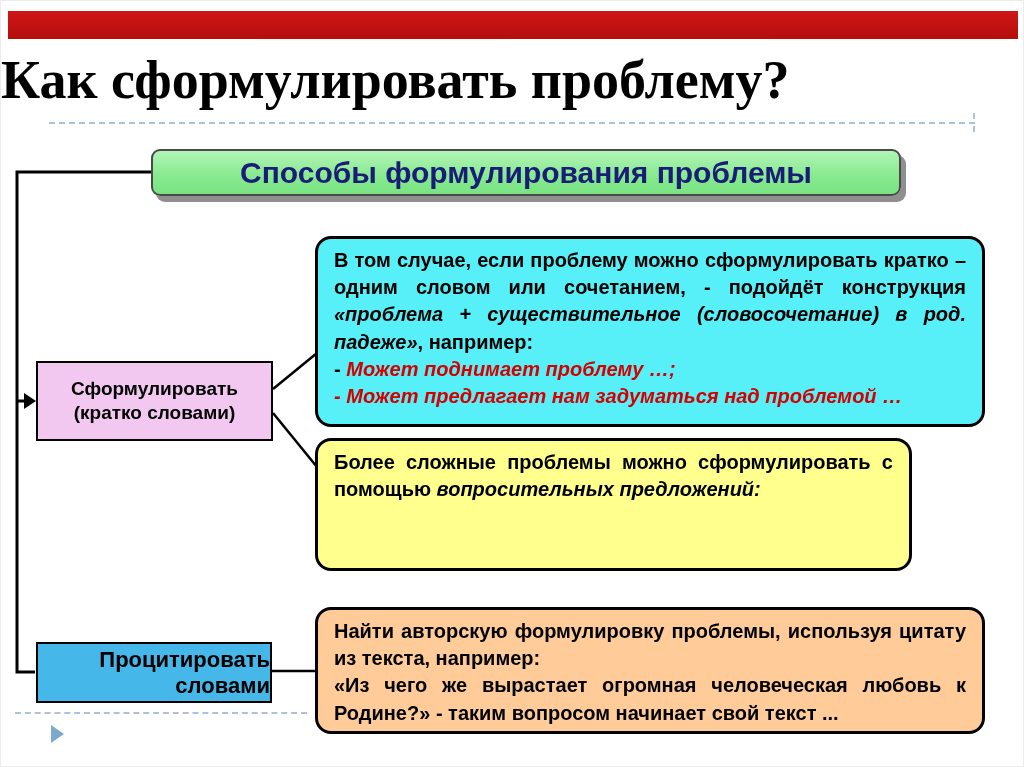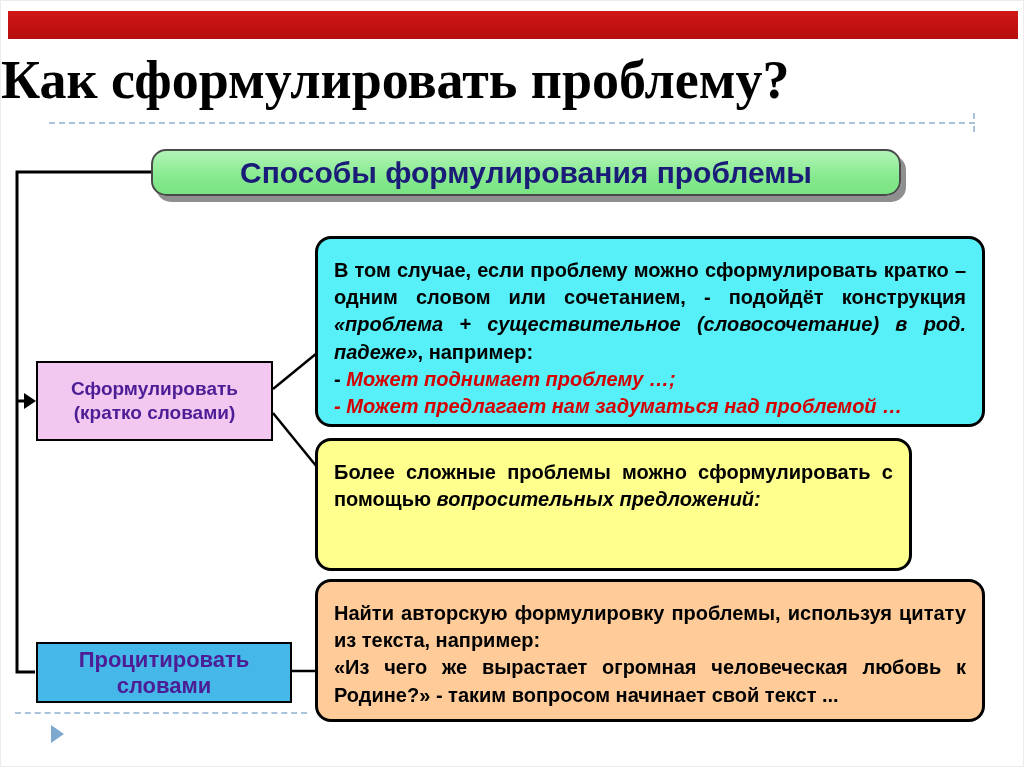--- a/index.html
+++ b/index.html
@@ -22,41 +22,41 @@
     position:absolute; left:48px; top:121px; width:926px;
     border-top:2px dashed #a9c3dd;
   }
   .title-rule-tick {
     position:absolute; left:972px; top:112px; height:19px; width:0;
     border-left:2px dashed #a9c3dd;
   }
   .methods-box {
     position:absolute; left:150px; top:148px; width:750px; height:47px;
     background:linear-gradient(180deg,#b2f4b6 0%, #86ea8e 60%, #79e383 100%);
-    border:2px solid #4a4a4a; border-radius:15px;
+    border:2px solid #4a4a4a; border-radius:9px;
     box-shadow:5px 6px 0 #8f8f8f;
     display:flex; align-items:center; justify-content:center;
     font-weight:700; font-size:30px; color:#1b1b78;
   }
   .connectors { position:absolute; left:0; top:0; pointer-events:none; }
   .lbox {
     position:absolute; border:2px solid #000;
     display:flex; flex-direction:column; align-items:center; justify-content:center;
-    font-weight:700; text-align:center; color:#4c1d95;
+    font-weight:700; text-align:center; color:#000000;
   }
   .pink { left:35px; top:360px; width:237px; height:80px; background:#f2c7f0; font-size:19px; line-height:1.28; }
-  .blue { left:35px; top:641px; width:256px; height:61px; background:#45b7e8; font-size:22px; line-height:1.18; }
+  .blue { left:35px; top:641px; width:236px; height:61px; background:#45b7e8; font-size:22px; line-height:1.18;align-items:flex-end; }
   .note {
     position:absolute; border:3px solid #000; border-radius:16px;
     font-weight:700; font-size:20px; line-height:1.36;
-    padding:18px 16px 8px 16px; color:#000;
+    padding:8px 16px 8px 16px; color:#000;
   }
   .cyan   { left:314px; top:235px; width:670px; height:191px; background:#58f0f8; }
   .yellow { left:314px; top:437px; width:597px; height:133px; background:#ffff8e; }
-  .orange { left:314px; top:578px; width:670px; height:143px; background:#ffcc99; }
+  .orange { left:314px; top:606px; width:670px; height:127px; background:#ffcc99; }
   .para { text-align:justify; }
   .it  { font-style:italic; }
   .red { color:#d40000; }
   .blk { color:#000; font-style:normal; }
   .footer-triangle {
     position:absolute; left:50px; top:724px; width:0; height:0;
     border-left:13px solid #7da9cf;
     border-top:9px solid transparent; border-bottom:9px solid transparent;
   }
   .bottom-rule {

